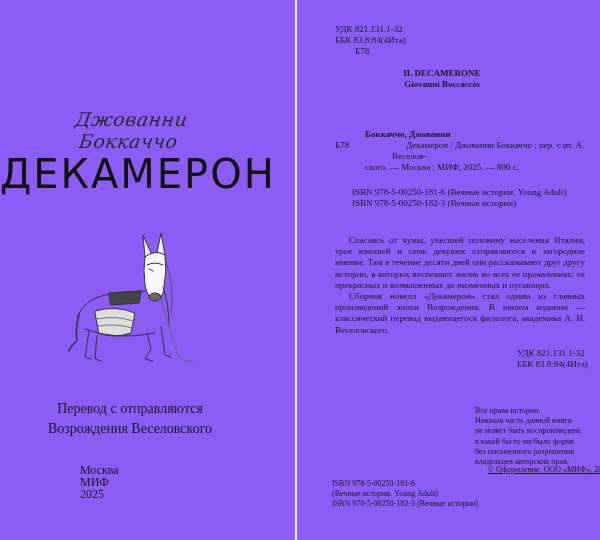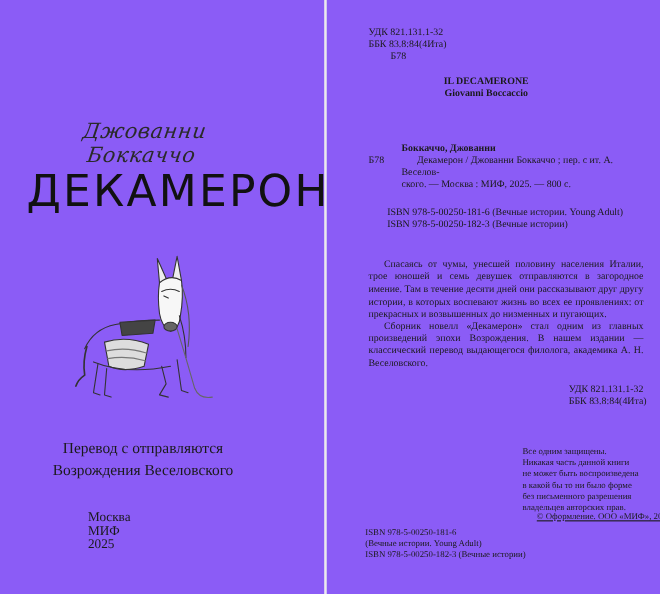--- a/index.html
+++ b/index.html
@@ -51,21 +51,20 @@
     top: 150px;
     left: 0;
     width: 250px;
     font-family: "DejaVu Sans", sans-serif;
     font-weight: normal;
     font-size: 40px;
     letter-spacing: 2px;
     line-height: 48px;
     color: #111;
     white-space: nowrap;
-    padding-left: 24px;
   }
   .illustration {
     position: absolute;
     top: 225px;
     left: 65px;
     width: 130px;
     height: 140px;
   }
   .translation {
     position: absolute;
@@ -115,20 +114,21 @@
   .biblio .row {
     display: flex;
   }
   .biblio .row .code {
     width: 30px;
     flex: none;
   }
   .biblio .row .desc {
     flex: 1;
     text-indent: 14px;
+    margin-left: 27px;
   }
   .biblio .cont {
     padding-left: 30px;
   }
   .isbn-block {
     position: absolute;
     top: 187px;
     left: 55px;
     width: 230px;
   }
@@ -264,21 +264,21 @@
     <p>Спасаясь от чумы, унесшей половину населения Италии, трое юношей и семь девушек отправляются в загородное имение. Там в течение десяти дней они рассказывают друг другу истории, в которых воспевают жизнь во всех ее проявлениях: от прекрасных и возвышенных до низменных и пугающих.</p>
     <p>Сборник новелл «Декамерон» стал одним из главных произведений эпохи Возрождения. В нашем издании — классический перевод выдающегося филолога, академика А. Н. Веселовского.</p>
   </div>
 
   <div class="udk-bottom small">
     <div>УДК 821.131.1-32</div>
     <div>ББК 83.8:84(4Ита)</div>
   </div>
 
   <div class="rights">
-    <div>Все одним защищены.</div>
+    <div>Все права истории.</div>
     <div>Никакая часть данной книги</div>
     <div>не может быть воспроизведена</div>
     <div>в какой бы то ни было форме</div>
     <div>без письменного разрешения</div>
     <div>владельцев авторских прав.</div>
   </div>
 
   <div class="isbn-bottom">
     <div>ISBN 978-5-00250-181-6</div>
     <div>(Вечные истории. Young Adult)</div>

